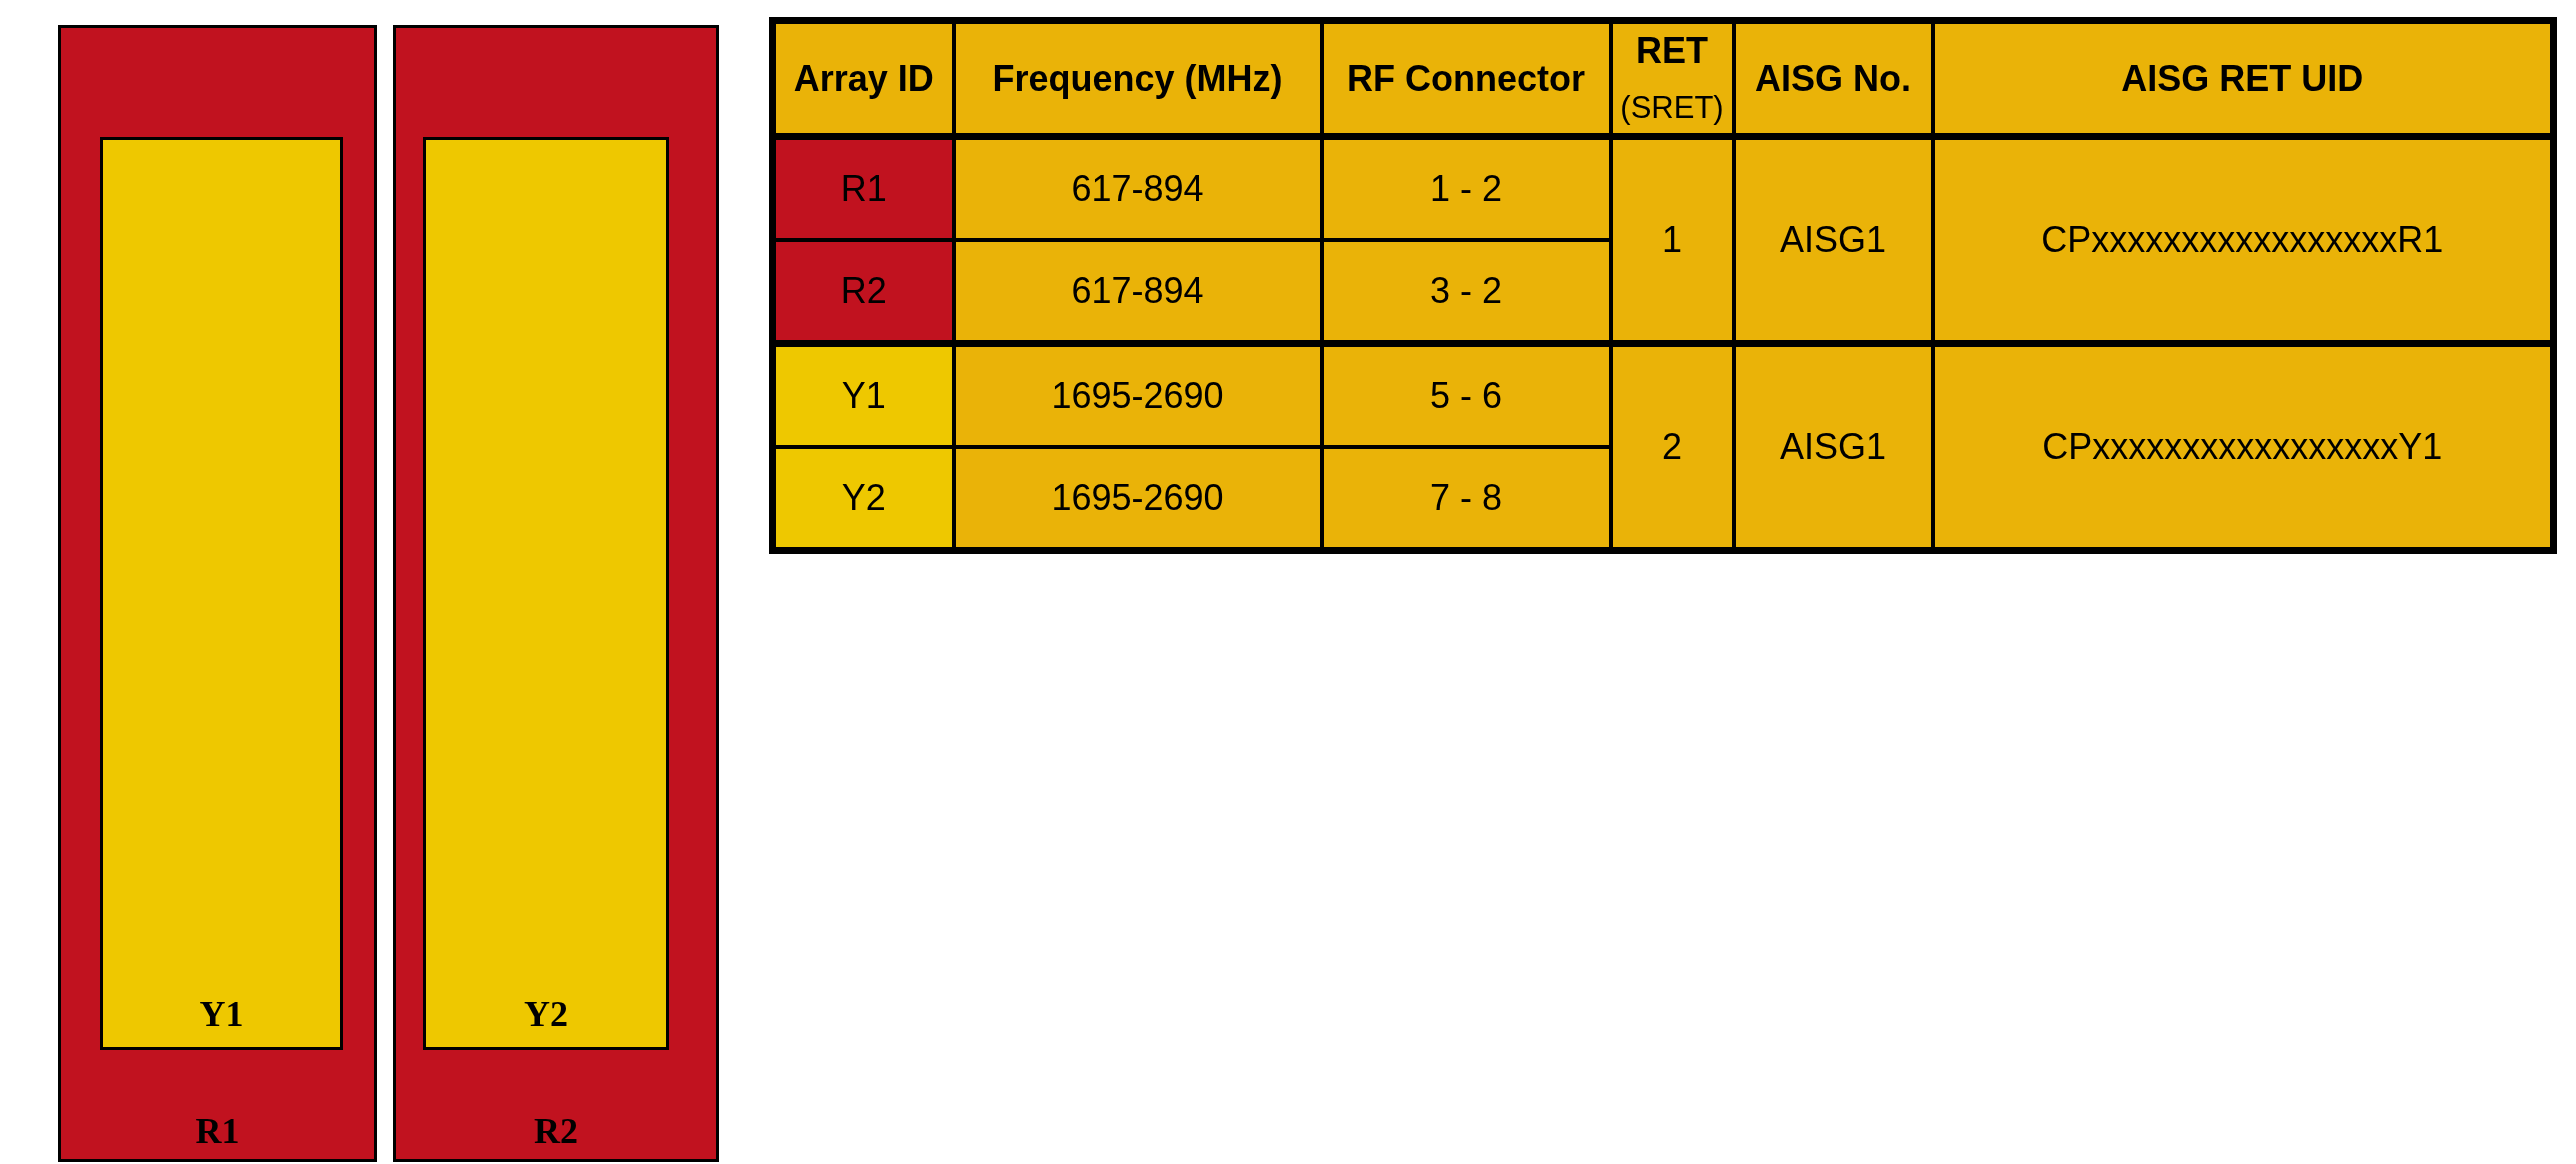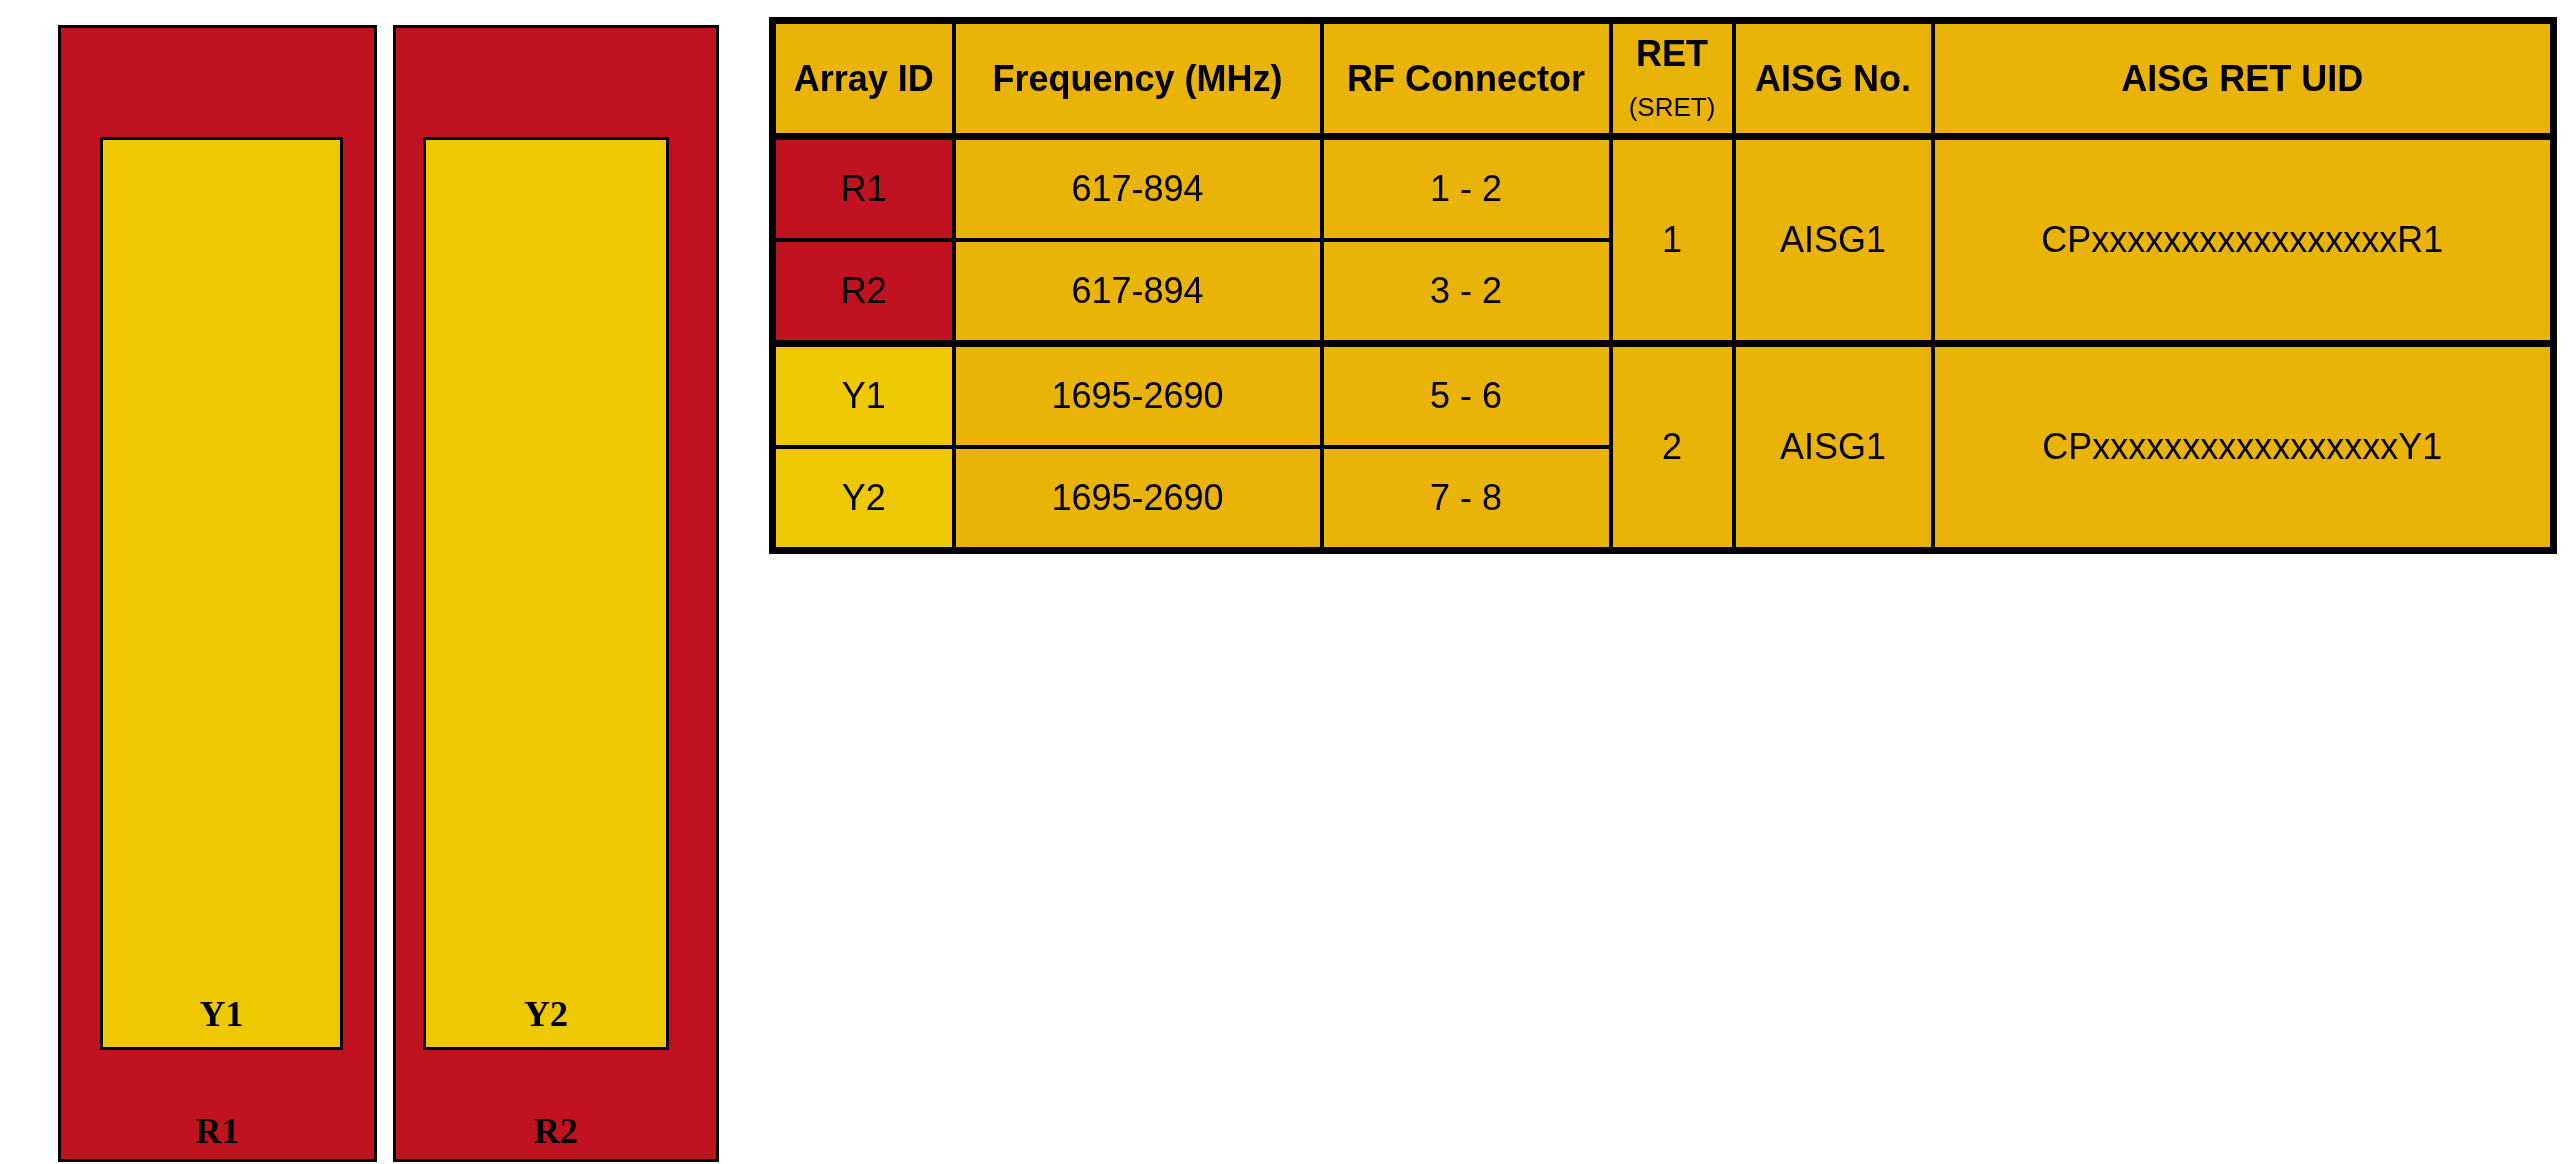--- a/index.html
+++ b/index.html
@@ -105,21 +105,21 @@
   .cell-red    { background: var(--red, #c1121f); }
   .cell-yellow { background: var(--yellow, #eec800); }
 
   .ret-header-main {
     font-size: 36px;
     font-weight: bold;
     line-height: 1.1;
     text-align: center;
   }
   .ret-header-sub {
-    font-size: 26px;
+    font-size: 31px;
     font-weight: normal;
     line-height: 1.2;
     margin-top: 18px;
   }
 
   
   .footnote {
     position: absolute;
     left: 773px;
     top: 608px;

